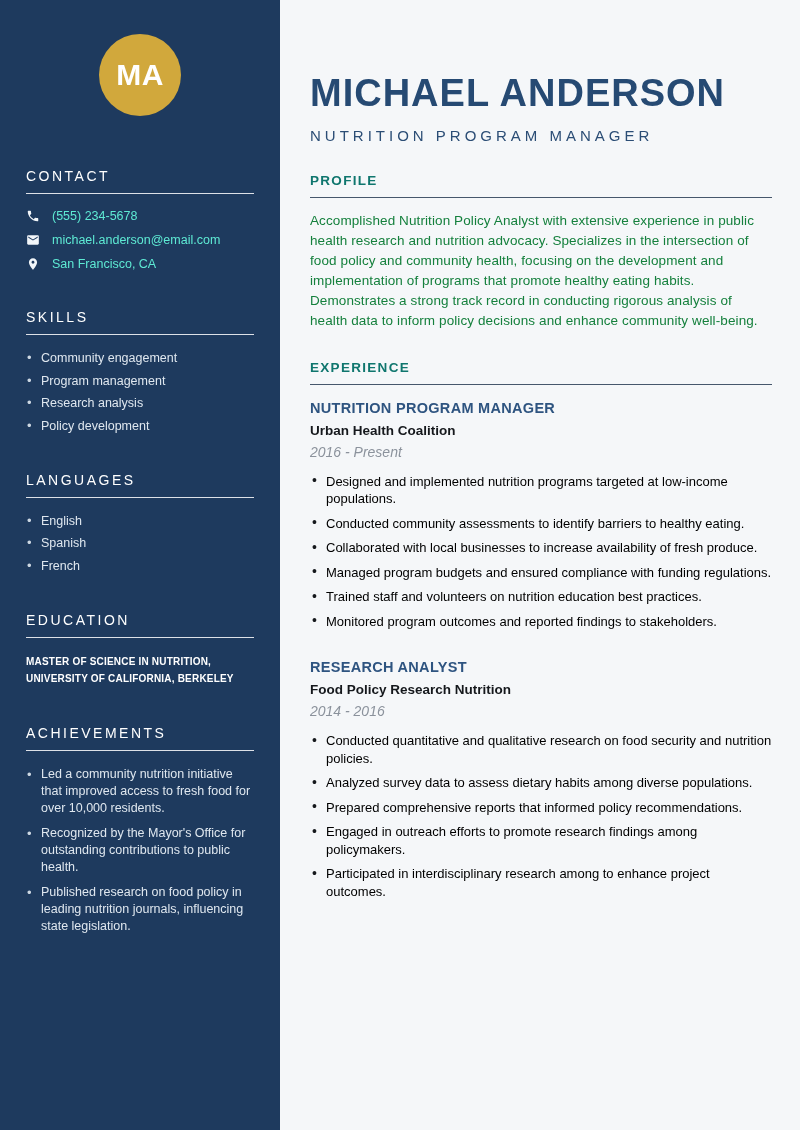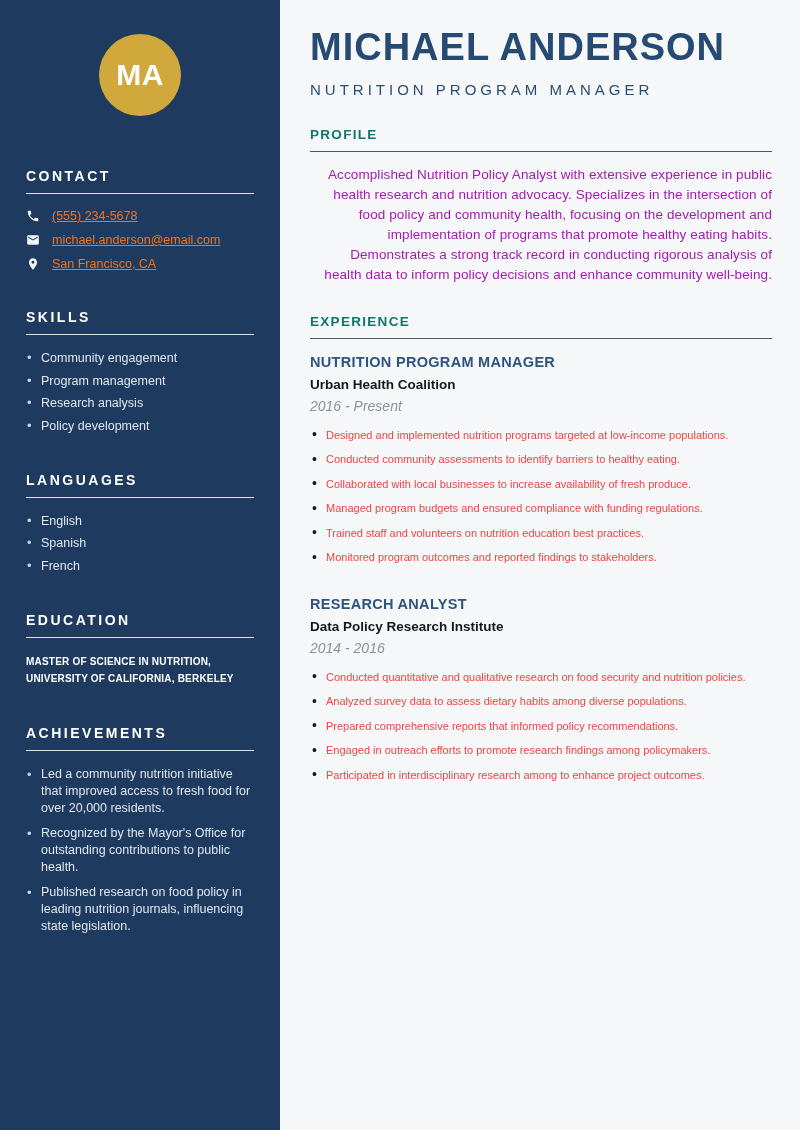--- a/index.html
+++ b/index.html
@@ -22,70 +22,70 @@
   .avatar-wrap { display: flex; justify-content: center; }
   .avatar {
     width: 82px; height: 82px; border-radius: 50%;
     background: #d1a83c;
     display: flex; align-items: center; justify-content: center;
     color: #ffffff; font-weight: bold; font-size: 30px; letter-spacing: 0.5px;
   }
   .side-section { margin-top: 38px; }
   .side-section.first { margin-top: 52px; }
   .side-heading {
-    color: #ffffff; font-size: 14px; font-weight: bold;
+    color: #ffffff; font-size: 14px; font-weight: normal;
     letter-spacing: 2.5px; margin-bottom: 9px;
   }
   .side-rule { border: none; border-top: 1px solid rgba(255,255,255,0.85); margin-bottom: 15px; }
   .contact-item { display: flex; align-items: center; margin-bottom: 10px; }
   .contact-item .cicon { width: 14px; height: 14px; margin-right: 12px; flex: none; display: flex; align-items: center; }
   .contact-item .cicon svg { width: 14px; height: 14px; fill: #f2f6fa; }
-  .contact-item span { font-size: 12.5px; color: #f97316; text-decoration: underline; }
+  .contact-item span { font-size: 12.5px; color: #5eead4; }
   ul.side-list { list-style: none; }
   ul.side-list li {
     position: relative; padding-left: 15px;
     font-size: 12.5px; line-height: 16px; margin-bottom: 6.5px; color: #dfe7ef;
   }
   ul.side-list li::before {
     content: "•"; position: absolute; left: 1px; top: 0; color: #cdd8e3; font-size: 13px;
   }
   .edu-text {
     font-size: 10px; font-weight: bold; color: #ffffff;
     line-height: 17px; letter-spacing: 0.2px;
   }
   ul.ach-list li { line-height: 17px; margin-bottom: 8px; }
 
   
-  .main { flex: 1; padding: 26px 28px 0 30px; background: #f5f7f9; }
+  .main { flex: 1; padding: 26px 28px 0 30px; background: #f5f7f9; margin-top: 46px; }
   .name {
     color: #264a73; font-size: 38px; font-weight: 800;
     letter-spacing: 1px; line-height: 1.15;
   }
   .subtitle {
     color: #2b4d75; font-size: 15px; font-weight: 500;
     letter-spacing: 4px; margin-top: 11px;
   }
   .main-section { margin-top: 29px; }
   .main-heading {
     color: #0f766e; font-size: 13.5px; font-weight: bold;
     letter-spacing: 1.3px;
   }
   .main-rule { border: none; border-top: 1px solid #46576c; margin-top: 9px; margin-bottom: 13px; }
   .profile-text {
-    font-size: 13.5px; color: #a21caf; line-height: 20px; letter-spacing: 0.1px; text-align: right;
+    font-size: 13.5px; color: #15803d; line-height: 20px; letter-spacing: 0.1px;
   }
   .job { margin-top: 15px; }
   .job + .job { margin-top: 29px; }
   .job-title { color: #2e5480; font-size: 14.5px; font-weight: bold; letter-spacing: 0.3px; }
   .job-company { color: #15181c; font-size: 13.5px; font-weight: bold; margin-top: 7px; }
   .job-dates { color: #8b929c; font-size: 14px; font-style: italic; margin-top: 6px; }
   ul.job-list { list-style: none; margin-top: 13px; }
   ul.job-list li {
     position: relative; padding-left: 16px;
-    font-size: 11px; line-height: 17.5px; margin-bottom: 7px; color: #ef4444;
+    font-size: 13px; line-height: 17.5px; margin-bottom: 7px; color: #000000;
   }
   ul.job-list li::before {
     content: "•"; position: absolute; left: 2px; top: -0.5px; color: #15181c; font-size: 14px;
   }
 </style>
 </head>
 <body>
 
 <div class="page">
 
@@ -149,21 +149,21 @@
     <section class="side-section">
       <div class="side-heading">EDUCATION</div>
       <hr class="side-rule">
       <div class="edu-text">MASTER OF SCIENCE IN NUTRITION, UNIVERSITY OF CALIFORNIA, BERKELEY</div>
     </section>
 
     <section class="side-section">
       <div class="side-heading">ACHIEVEMENTS</div>
       <hr class="side-rule">
       <ul class="side-list ach-list">
-        <li>Led a community nutrition initiative that improved access to fresh food for over 20,000 residents.</li>
+        <li>Led a community nutrition initiative that improved access to fresh food for over 10,000 residents.</li>
         <li>Recognized by the Mayor's Office for outstanding contributions to public health.</li>
         <li>Published research on food policy in leading nutrition journals, influencing state legislation.</li>
       </ul>
     </section>
   </aside>
 
   <main class="main">
     <h1 class="name">MICHAEL ANDERSON</h1>
     <div class="subtitle">NUTRITION PROGRAM MANAGER</div>
 
@@ -186,21 +186,21 @@
           <li>Conducted community assessments to identify barriers to healthy eating.</li>
           <li>Collaborated with local businesses to increase availability of fresh produce.</li>
           <li>Managed program budgets and ensured compliance with funding regulations.</li>
           <li>Trained staff and volunteers on nutrition education best practices.</li>
           <li>Monitored program outcomes and reported findings to stakeholders.</li>
         </ul>
       </div>
 
       <div class="job">
         <h4 class="job-title">RESEARCH ANALYST</h4>
-        <div class="job-company">Data Policy Research Institute</div>
+        <div class="job-company">Food Policy Research Nutrition</div>
         <div class="job-dates">2014 - 2016</div>
         <ul class="job-list">
           <li>Conducted quantitative and qualitative research on food security and nutrition policies.</li>
           <li>Analyzed survey data to assess dietary habits among diverse populations.</li>
           <li>Prepared comprehensive reports that informed policy recommendations.</li>
           <li>Engaged in outreach efforts to promote research findings among policymakers.</li>
           <li>Participated in interdisciplinary research among to enhance project outcomes.</li>
         </ul>
       </div>
     </section>

